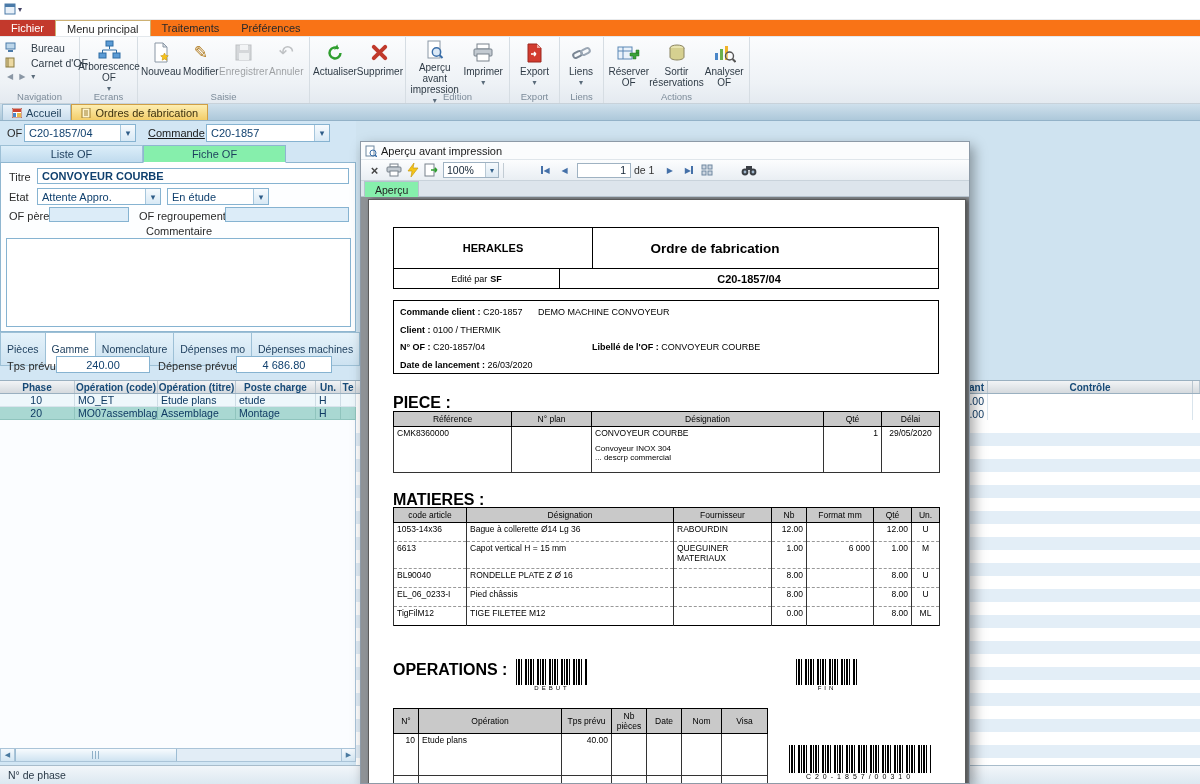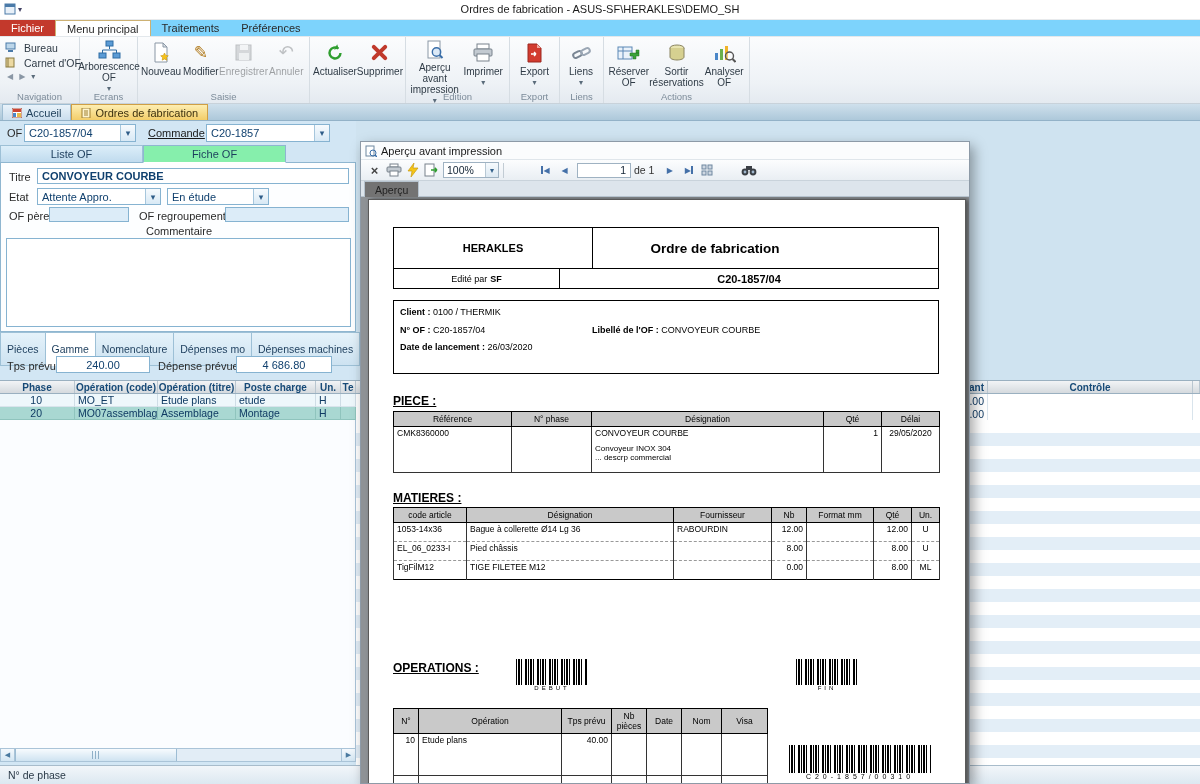--- a/index.html
+++ b/index.html
@@ -5,34 +5,34 @@
 *{box-sizing:border-box;margin:0;padding:0}
 html,body{width:1200px;height:784px;overflow:hidden}
 body{position:relative;font-family:"Liberation Sans","DejaVu Sans",sans-serif;font-size:11px;color:#1e1e1e;background:#cfe3f0}
 svg{display:block}
 .abs{position:absolute}
 .b{font-weight:bold}
 
 .titlebar{left:0;top:0;width:1200px;height:20px;background:#fff;border-bottom:1px solid #e8eaec}
 .title-text{left:0;right:0;top:3px;text-align:center;font-size:11px;color:#1a1a1a}
 .appico{left:4px;top:3px;display:flex;align-items:center;gap:2px;color:#446;font-size:8px}
-.menubar{left:0;top:20px;width:1200px;height:17px;background:#7dd3fc;display:flex;align-items:stretch;border-bottom:1px solid #e3e8ec}
+.menubar{left:0;top:20px;width:1200px;height:17px;background:#f97316;display:flex;align-items:stretch;border-bottom:1px solid #e3e8ec}
 .mtab{display:flex;align-items:center;padding:0 11px;font-size:11px;color:#2a2a2a}
 .mtab-fichier{background:#c3392c;color:#fff}
 .mtab-active{background:#fff;border:1px solid #cdb173;border-bottom:none}
 
 .ribbon{left:0;top:37px;width:1200px;height:67px;background:linear-gradient(#fbfcfd,#eef2f6 70%,#e4eaf0);border-bottom:1px solid #c8d2da;display:flex}
 .rgroup{position:relative;height:100%;border-right:1px solid #d6dde3;padding:3px 3px 13px}
 .glabel{position:absolute;bottom:1px;left:0;right:0;text-align:center;font-size:9.5px;color:#7c8b99;white-space:nowrap}
 .bigbtns{display:flex;height:100%}
 .bigbtn{width:46px;display:flex;flex-direction:column;align-items:center;font-size:10px;line-height:11px;text-align:center;color:#2f3b46}
 .bigbtn.w52{width:52px}
 .bicon{height:25px;display:flex;align-items:center;justify-content:center;margin-bottom:1px}
 .disabled{opacity:.45;filter:grayscale(.8)}
-.smallitem{display:flex;align-items:center;gap:8px;font-size:10.5px;height:15px;color:#2f3b46;padding:0 2px;white-space:nowrap}
+.smallitem{display:flex;align-items:center;gap:15px;font-size:10.5px;height:15px;color:#2f3b46;padding:0 2px;white-space:nowrap}
 .navarrows{display:flex;gap:6px;color:#8a97a5;font-size:8px;padding:2px 4px}
 .ddico{font-size:8px;color:#5a6b7a}
 
 .doctabs{left:0;top:104px;width:1200px;height:17px;background:linear-gradient(#cfe0ec,#adc8da);border-bottom:1px solid #93b2c8;display:flex;align-items:stretch;padding-left:2px}
 .dtab{display:flex;align-items:center;gap:4px;padding:0 9px;font-size:11px;color:#24445f}
 .dtab-accueil{background:linear-gradient(#e9f3fa,#cadded);border:1px solid #9fbdd2;border-bottom:none}
 .dtab-active{background:linear-gradient(#fdeeb2,#f3cd69);border:1px solid #cf9f45;border-bottom:none;color:#3e3210}
 
 .leftpanel{left:0;top:121px;width:356px;height:644px;background:#d2e6f4;z-index:1}
 .lbl{font-size:11px;color:#2a2a2a;white-space:nowrap}
@@ -72,25 +72,25 @@
 .ptoolbar{height:22px;display:flex;align-items:center;padding:0 4px;background:linear-gradient(#fcfdfe,#e9eef3);border-top:1px solid #e0e6eb;border-bottom:1px solid #c9d3db}
 .tbtn{min-width:19px;height:18px;display:flex;align-items:center;justify-content:center;border-radius:2px}
 .tsep{width:1px;height:15px;background:#c2ccd4;margin:0 4px}
 .navg{color:#4470a8;font-size:8px;display:flex;align-items:center}
 .navbarline{width:2px;height:8px;background:#4470a8}
 .pageinput{width:54px;height:15px;border:1px solid #9fb2c2;font-size:10.5px;text-align:right;padding-right:4px;color:#123;font-family:"Liberation Sans",sans-serif}
 .zoombox{width:56px;height:16px;background:#fff;border:1px solid #9fb2c2;display:flex;align-items:stretch;margin-left:2px}
 .zoomval{flex:1;display:flex;align-items:center;padding-left:3px;font-size:10.5px;color:#123}
 .zoomdd{width:13px;display:flex;align-items:center;justify-content:center;font-size:8px;color:#35628c;background:linear-gradient(#f6fafd,#dde9f2);border-left:1px solid #b8c8d4}
 .ptabs{height:16px;background:#dde5ec;border-bottom:1px solid #b6c3ce;display:flex;align-items:stretch;padding-left:3px}
-.ptab{display:flex;align-items:center;padding:8px 10px;font-size:10.5px;background:#737373;border:1px solid #b6c3ce;border-bottom:none;color:#222}
+.ptab{display:flex;align-items:center;padding:8px 10px;font-size:10.5px;background:#86efac;border:1px solid #b6c3ce;border-bottom:none;color:#222}
 .pcontent{position:relative;height:586px;background:#8e9296;overflow:hidden}
 .page{position:absolute;left:7px;top:2px;width:598px;height:660px;background:#fff;border:1px solid #5a5a5a;box-shadow:3px 0 5px rgba(0,0,0,.45)}
 
-.section{font-size:12px;font-weight:bold;text-decoration:underline;color:#000}
+.section{font-size:16px;font-weight:bold;color:#000}
 .hdrbox{display:flex;flex-direction:column;border:1.5px solid #000;font-size:9px;color:#000}
 .hr1{display:flex;height:40px}
 .hr2{display:flex;height:20px;border-top:1.5px solid #000}
 .hc{display:flex;align-items:center;justify-content:center}
 .infobox{border:1px solid #000;font-size:9px;color:#000;padding:3px 6px;line-height:17.5px;position:relative}
 .doct{border-collapse:collapse;width:100%;table-layout:fixed;font-size:8.5px;color:#000}
 .doct th{background:#c9c9c9;border:1px solid #000;font-weight:normal;padding:2px 2px;text-align:center;overflow:hidden}
 .doct td{border:1px solid #333;padding:1px 3px;vertical-align:top;overflow:hidden}
 .mat td{border-left:1px solid #333;border-right:1px solid #333;border-top:none;border-bottom:1px dashed #999}
 table.outline{border:1.2px solid #000}
@@ -102,21 +102,20 @@
 <body>
 
 <div class="abs titlebar">
   <div class="abs appico">
     <svg width="12" height="12">
         <rect x="1" y="1" width="10" height="10" fill="#e8f0f8" stroke="#4a7aa8"></rect>
         <rect x="1" y="1" width="10" height="3" fill="#4a7aa8"></rect>
       </svg>
     <span>▾</span>
   </div>
-  <div class="abs title-text">Ordres de fabrication - ASUS-SF\HERAKLES\DEMO_SH</div>
 </div>
 
 <div class="abs menubar">
   <div class="mtab mtab-fichier">Fichier</div>
   <div class="mtab mtab-active">Menu principal</div>
   <div class="mtab">Traitements</div>
   <div class="mtab">Préférences</div>
 </div>
 
 <div class="abs ribbon">
@@ -547,38 +546,39 @@
         <div class="hr2">
           <div class="hc" style="width:165px;font-size:9px;gap:3px">
             <span>Edité par</span>
             <span class="b">SF</span>
           </div>
           <div class="hc b" style="flex:1;font-size:11px;border-left:1.5px solid #000">C20-1857/04</div>
         </div>
       </div>
 
       <div class="abs infobox" style="left:24px;top:100px;width:546px;height:74px">
+        <div><span class="b">Commande client : </span><span>C20-1857</span><span class="abs" style="left:144px">DEMO MACHINE CONVOYEUR</span></div>
         <div><span class="b">Client : </span><span>0100 / THERMIK</span></div>
         <div><span class="b">N° OF : </span><span>C20-1857/04</span><span class="abs" style="left:198px"><span class="b">Libellé de l'OF : </span><span>CONVOYEUR COURBE</span></span></div>
         <div><span class="b">Date de lancement : </span><span>26/03/2020</span></div>
       </div>
 
       <div class="abs section" style="left:24px;top:194px">PIECE :</div>
       <table class="abs doct outline" style="left:24px;top:211px;width:546px">
         <colgroup>
             <col style="width:118px">
             <col style="width:80px">
             <col style="width:232px">
             <col style="width:58px">
             <col style="width:58px">
           </colgroup>
         <tbody>
             <tr>
           <th>Référence</th>
-          <th>N° phase</th>
+          <th>N° plan</th>
           <th>Désignation</th>
           <th>Qté</th>
           <th>Délai</th>
         </tr>
         <tr style="height:46px">
           <td>CMK8360000</td>
           <td></td>
           <td>
             <div>CONVOYEUR COURBE</div>
             <div style="font-size:8px;margin-top:6px">Convoyeur INOX 304</div>
@@ -613,20 +613,38 @@
         </tr>
         <tr class="mat" style="height:19px">
           <td>1053-14x36</td>
           <td>Bague à collerette Ø14 Lg 36</td>
           <td>RABOURDIN</td>
           <td class="tr">12.00</td>
           <td class="tr"></td>
           <td class="tr">12.00</td>
           <td class="tc">U</td>
         </tr>
+        <tr class="mat" style="height:27px">
+          <td>6613</td>
+          <td>Capot vertical H = 15 mm</td>
+          <td>QUEGUINER MATERIAUX</td>
+          <td class="tr">1.00</td>
+          <td class="tr">6 000</td>
+          <td class="tr">1.00</td>
+          <td class="tc">M</td>
+        </tr>
+        <tr class="mat" style="height:19px">
+          <td>BL90040</td>
+          <td>RONDELLE PLATE Z Ø 16</td>
+          <td></td>
+          <td class="tr">8.00</td>
+          <td class="tr"></td>
+          <td class="tr">8.00</td>
+          <td class="tc">U</td>
+        </tr>
         <tr class="mat" style="height:19px">
           <td>EL_06_0233-I</td>
           <td>Pied châssis</td>
           <td></td>
           <td class="tr">8.00</td>
           <td class="tr"></td>
           <td class="tr">8.00</td>
           <td class="tc">U</td>
         </tr>
         <tr class="mat" style="height:19px">

